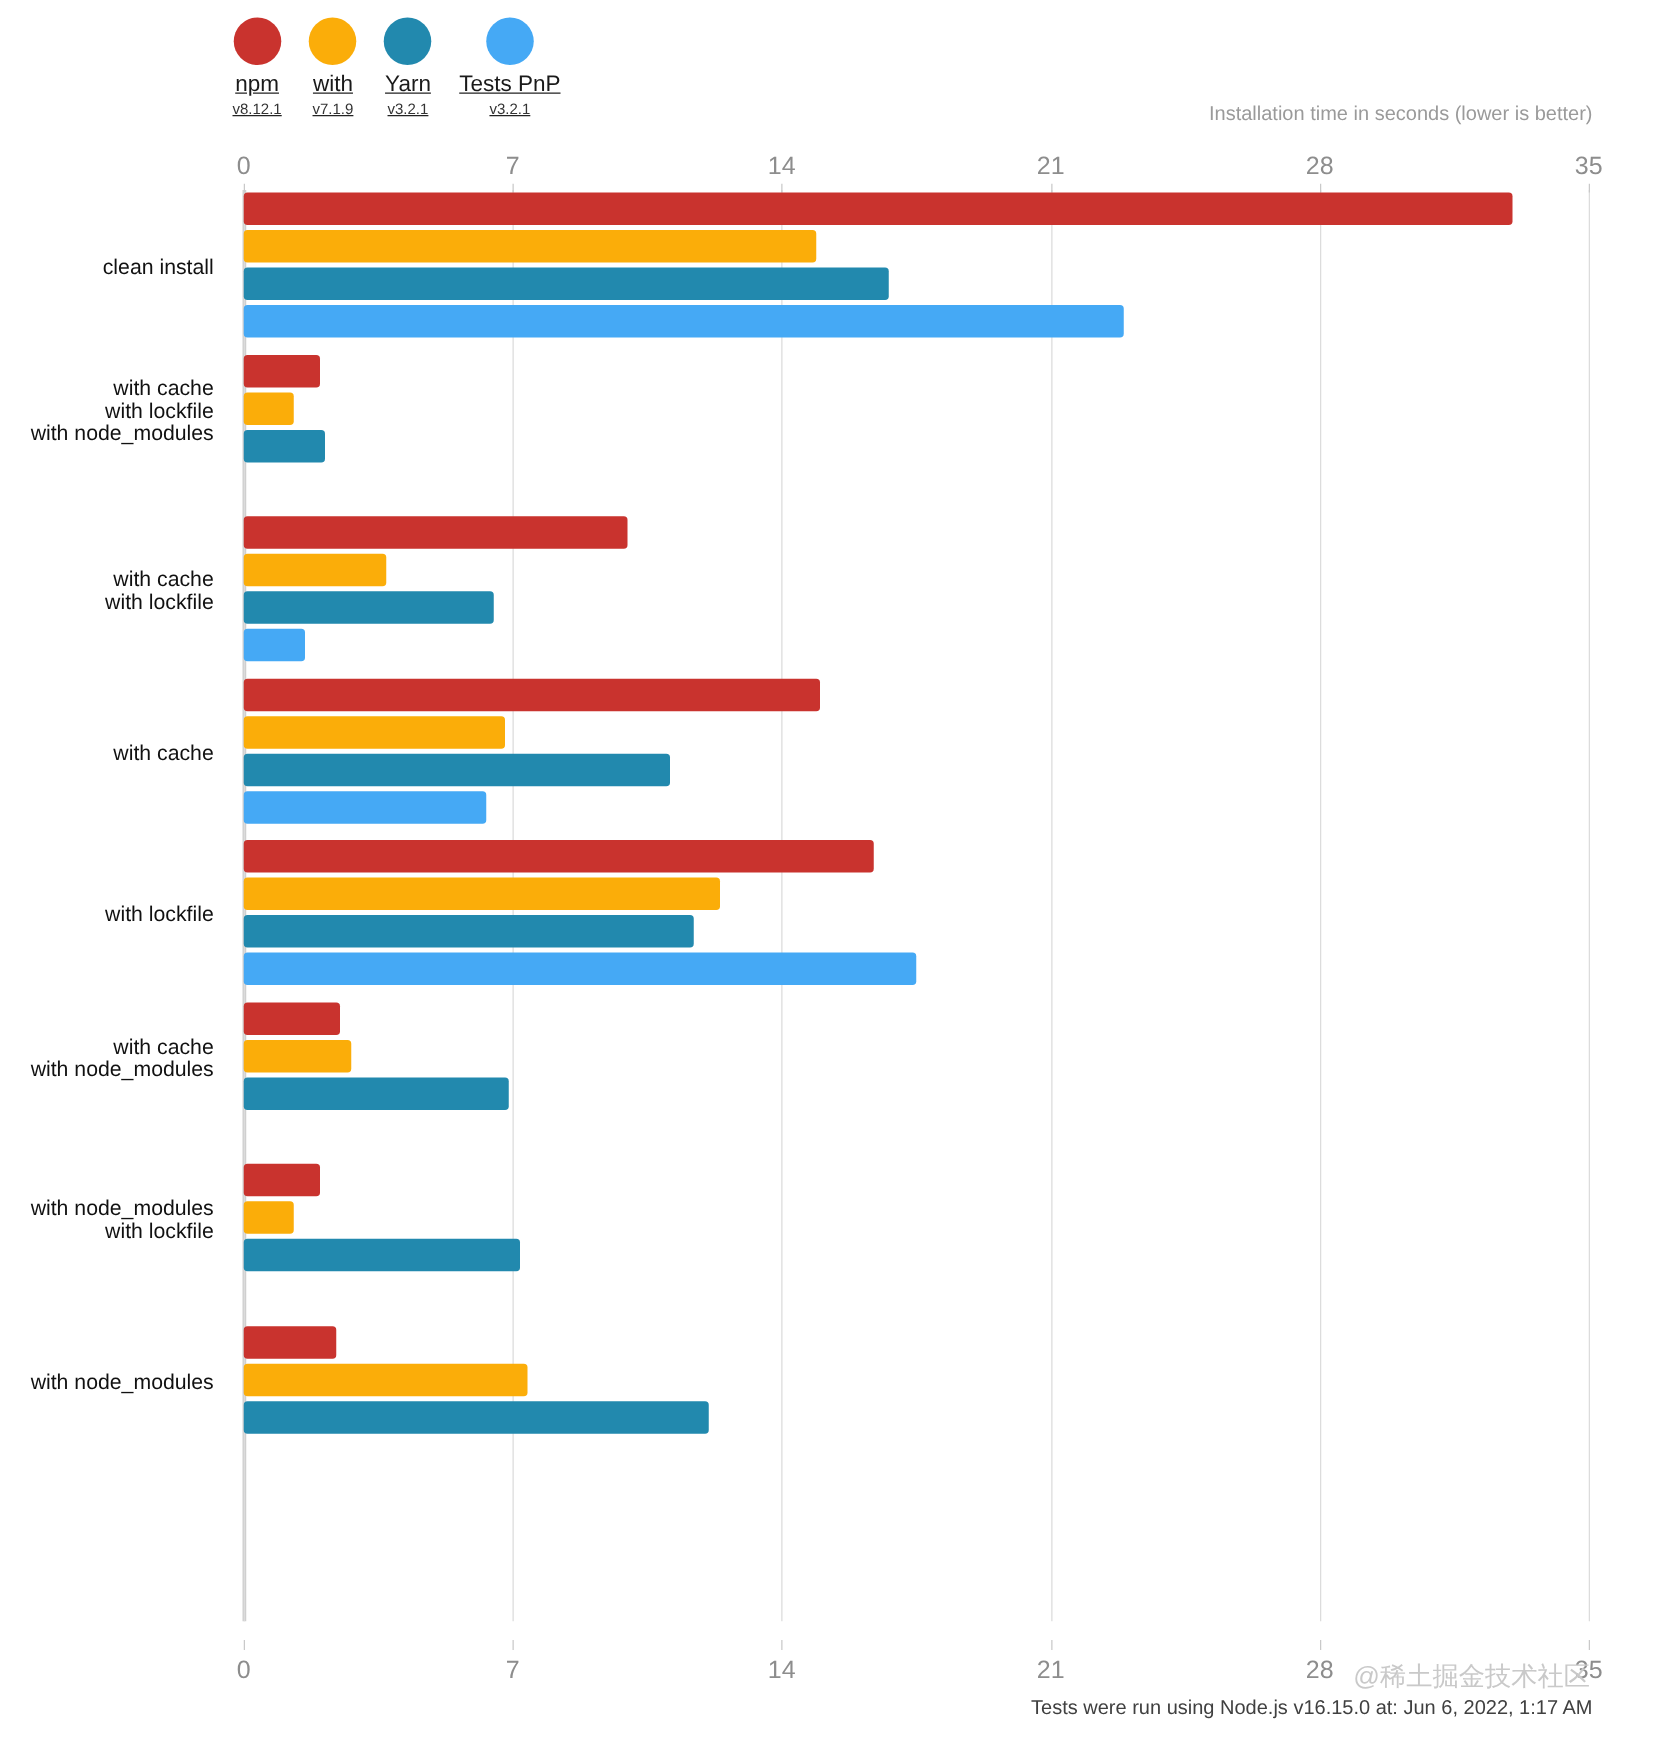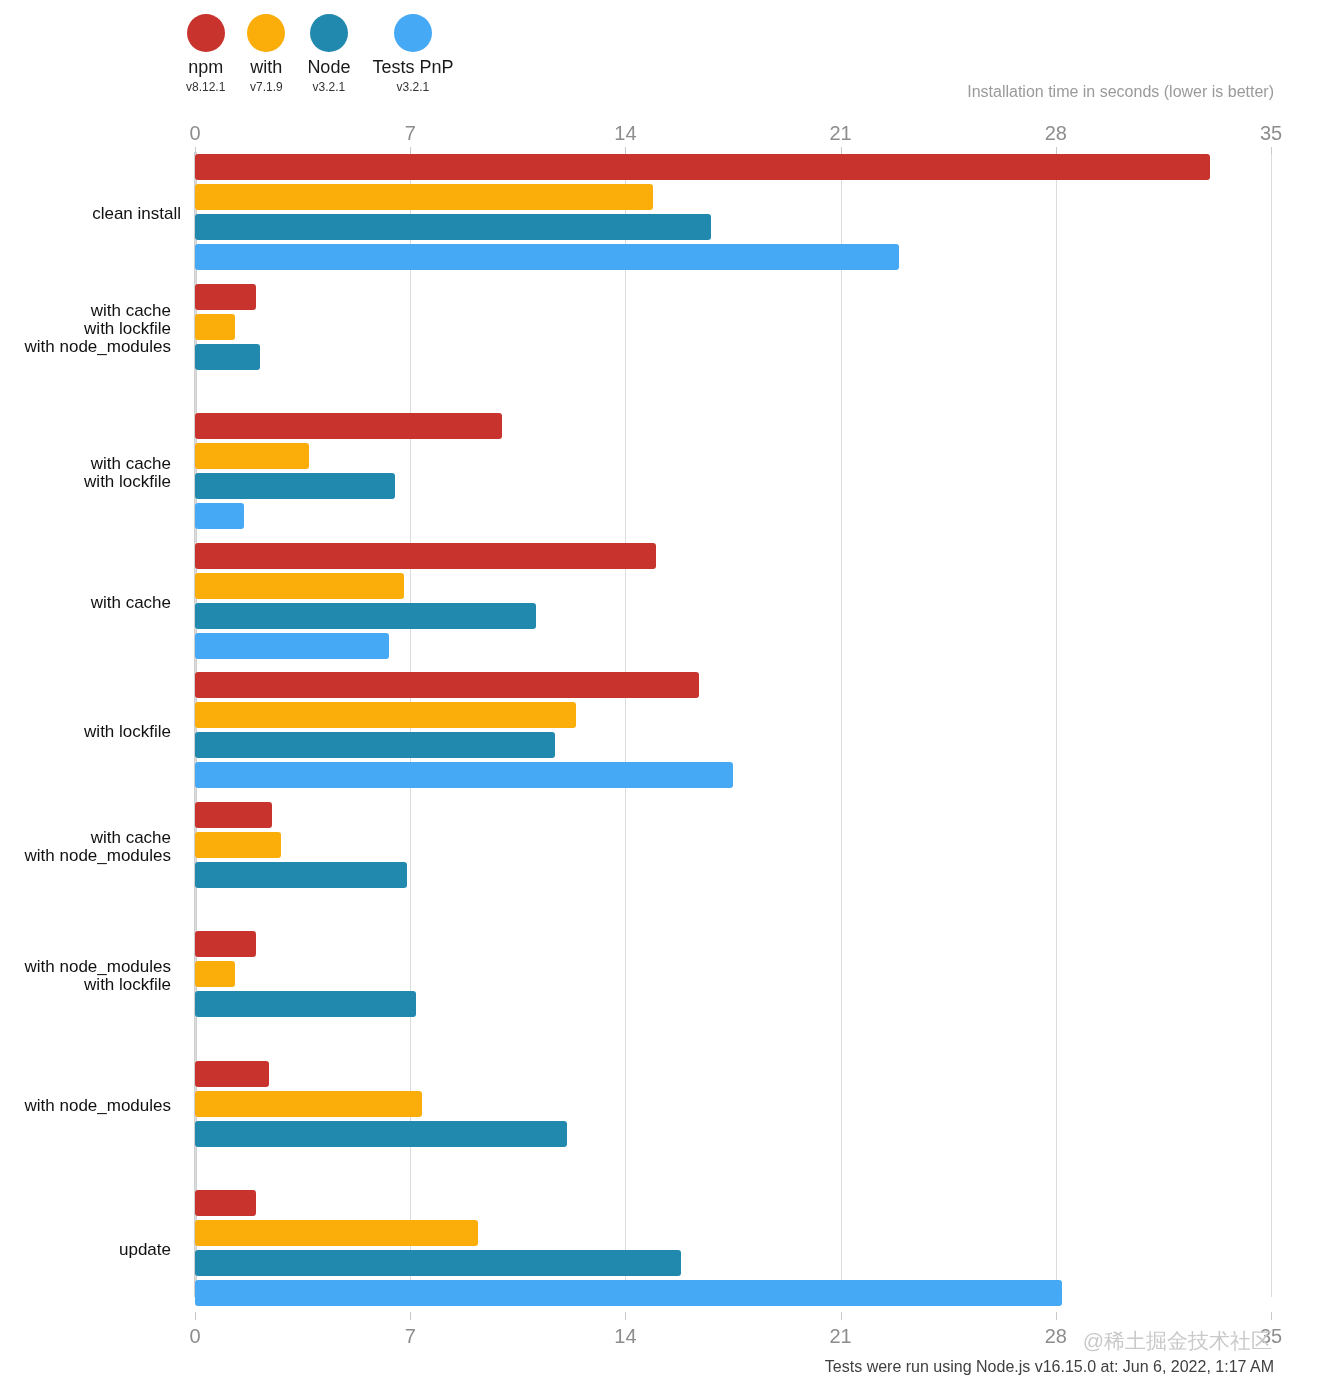--- a/index.html
+++ b/index.html
@@ -4,21 +4,21 @@
 <style>
   html,body{margin:0;padding:0;}
   body{
     width:1334px;height:1390px;background:#ffffff;
     font-family:"Liberation Sans","DejaVu Sans",sans-serif;
     color:#222;overflow:hidden;position:relative;
   }
   #chart-root{position:relative;width:1334px;height:1390px;}
 
   
-  .legend{position:absolute;left:186px;top:14px;display:flex;align-items:flex-start;}
+  .legend{position:absolute;left:186px;top:14px;display:flex;align-items:flex-start;text-decoration:underline;}
   .legend-item{display:flex;flex-direction:column;align-items:center;margin-right:22px;}
   .legend-dot{width:38px;height:38px;border-radius:50%;}
   .legend-name{font-size:18px;color:#1a1a1a;margin-top:6px;line-height:1.05;white-space:nowrap;}
   .legend-ver{font-size:12px;color:#333;margin-top:3px;white-space:nowrap;}
 
   
   .axis-caption{
     position:absolute;right:60px;top:83px;font-size:16px;
     color:#9a9a9a;white-space:nowrap;
   }
@@ -61,21 +61,21 @@
         <div class="legend-name">npm</div>
         <div class="legend-ver">v8.12.1</div>
       </div>
       <div class="legend-item">
         <div class="legend-dot" style="background: rgb(251, 173, 9);"></div>
         <div class="legend-name">with</div>
         <div class="legend-ver">v7.1.9</div>
       </div>
       <div class="legend-item">
         <div class="legend-dot" style="background: rgb(34, 137, 174);"></div>
-        <div class="legend-name">Node</div>
+        <div class="legend-name">Yarn</div>
         <div class="legend-ver">v3.2.1</div>
       </div>
       <div class="legend-item">
         <div class="legend-dot" style="background: rgb(69, 169, 245);"></div>
         <div class="legend-name">Tests PnP</div>
         <div class="legend-ver">v3.2.1</div>
       </div>
     </div>
 
   <div class="axis-caption">Installation time in seconds (lower is better)</div>
@@ -106,21 +106,21 @@
       <div class="gridline" style="left: 860.8px;"></div>
       <div class="tickmark-top" style="left: 860.8px;"></div>
       <div class="tickmark-bottom" style="left: 860.8px;"></div>
       <div class="tick-top" style="left: 860.8px;">28</div>
       <div class="tick-bottom" style="left: 860.8px;">28</div>
       <div class="gridline" style="left: 1076px;"></div>
       <div class="tickmark-top" style="left: 1076px;"></div>
       <div class="tickmark-bottom" style="left: 1076px;"></div>
       <div class="tick-top" style="left: 1076px;">35</div>
       <div class="tick-bottom" style="left: 1076px;">35</div>
-      <div class="group" style="top: 32px; height: 120px; padding-left: 10px;">
+      <div class="group" style="top: 32px; height: 120px;">
         <div class="bar" style="left: 0px; top: 0px; width: 1014.51px; background: rgb(201, 51, 46);"></div>
         <div class="bar" style="left: 0px; top: 30px; width: 458.069px; background: rgb(251, 173, 9);"></div>
         <div class="bar" style="left: 0px; top: 60px; width: 516.48px; background: rgb(34, 137, 174);"></div>
         <div class="bar" style="left: 0px; top: 90px; width: 704.011px; background: rgb(69, 169, 245);"></div>
         <div class="cat-label" style="top: 51px;">clean install</div>
       </div>
       <div class="group" style="top: 161.5px; height: 120px;">
         <div class="bar" style="left: 0px; top: 0px; width: 61.4857px; background: rgb(201, 51, 46);"></div>
         <div class="bar" style="left: 0px; top: 30px; width: 39.9657px; background: rgb(251, 173, 9);"></div>
         <div class="bar" style="left: 0px; top: 60px; width: 64.56px; background: rgb(34, 137, 174);"></div>
@@ -163,24 +163,17 @@
         <div class="bar" style="left: 0px; top: 60px; width: 221.349px; background: rgb(34, 137, 174);"></div>
         <div class="cat-label" style="top: 27px;">with node_modules
 with lockfile</div>
       </div>
       <div class="group" style="top: 938.5px; height: 120px;">
         <div class="bar" style="left: 0px; top: 0px; width: 73.7829px; background: rgb(201, 51, 46);"></div>
         <div class="bar" style="left: 0px; top: 30px; width: 227.497px; background: rgb(251, 173, 9);"></div>
         <div class="bar" style="left: 0px; top: 60px; width: 371.989px; background: rgb(34, 137, 174);"></div>
         <div class="cat-label" style="top: 36px;">with node_modules</div>
       </div>
-      <div class="group" style="top: 1068px; height: 120px;">
-        <div class="bar" style="left: 0px; top: 0px; width: 61.4857px; background: rgb(201, 51, 46);"></div>
-        <div class="bar" style="left: 0px; top: 30px; width: 282.834px; background: rgb(251, 173, 9);"></div>
-        <div class="bar" style="left: 0px; top: 60px; width: 485.737px; background: rgb(34, 137, 174);"></div>
-        <div class="bar" style="left: 0px; top: 90px; width: 866.949px; background: rgb(69, 169, 245);"></div>
-        <div class="cat-label" style="top: 51px;">update</div>
-      </div>
     </div>
 
   <div class="watermark">@稀土掘金技术社区</div>
   <div class="footer-note">Tests were run using Node.js v16.15.0 at: Jun 6, 2022, 1:17 AM</div>
 </div>
 
 </body></html>

